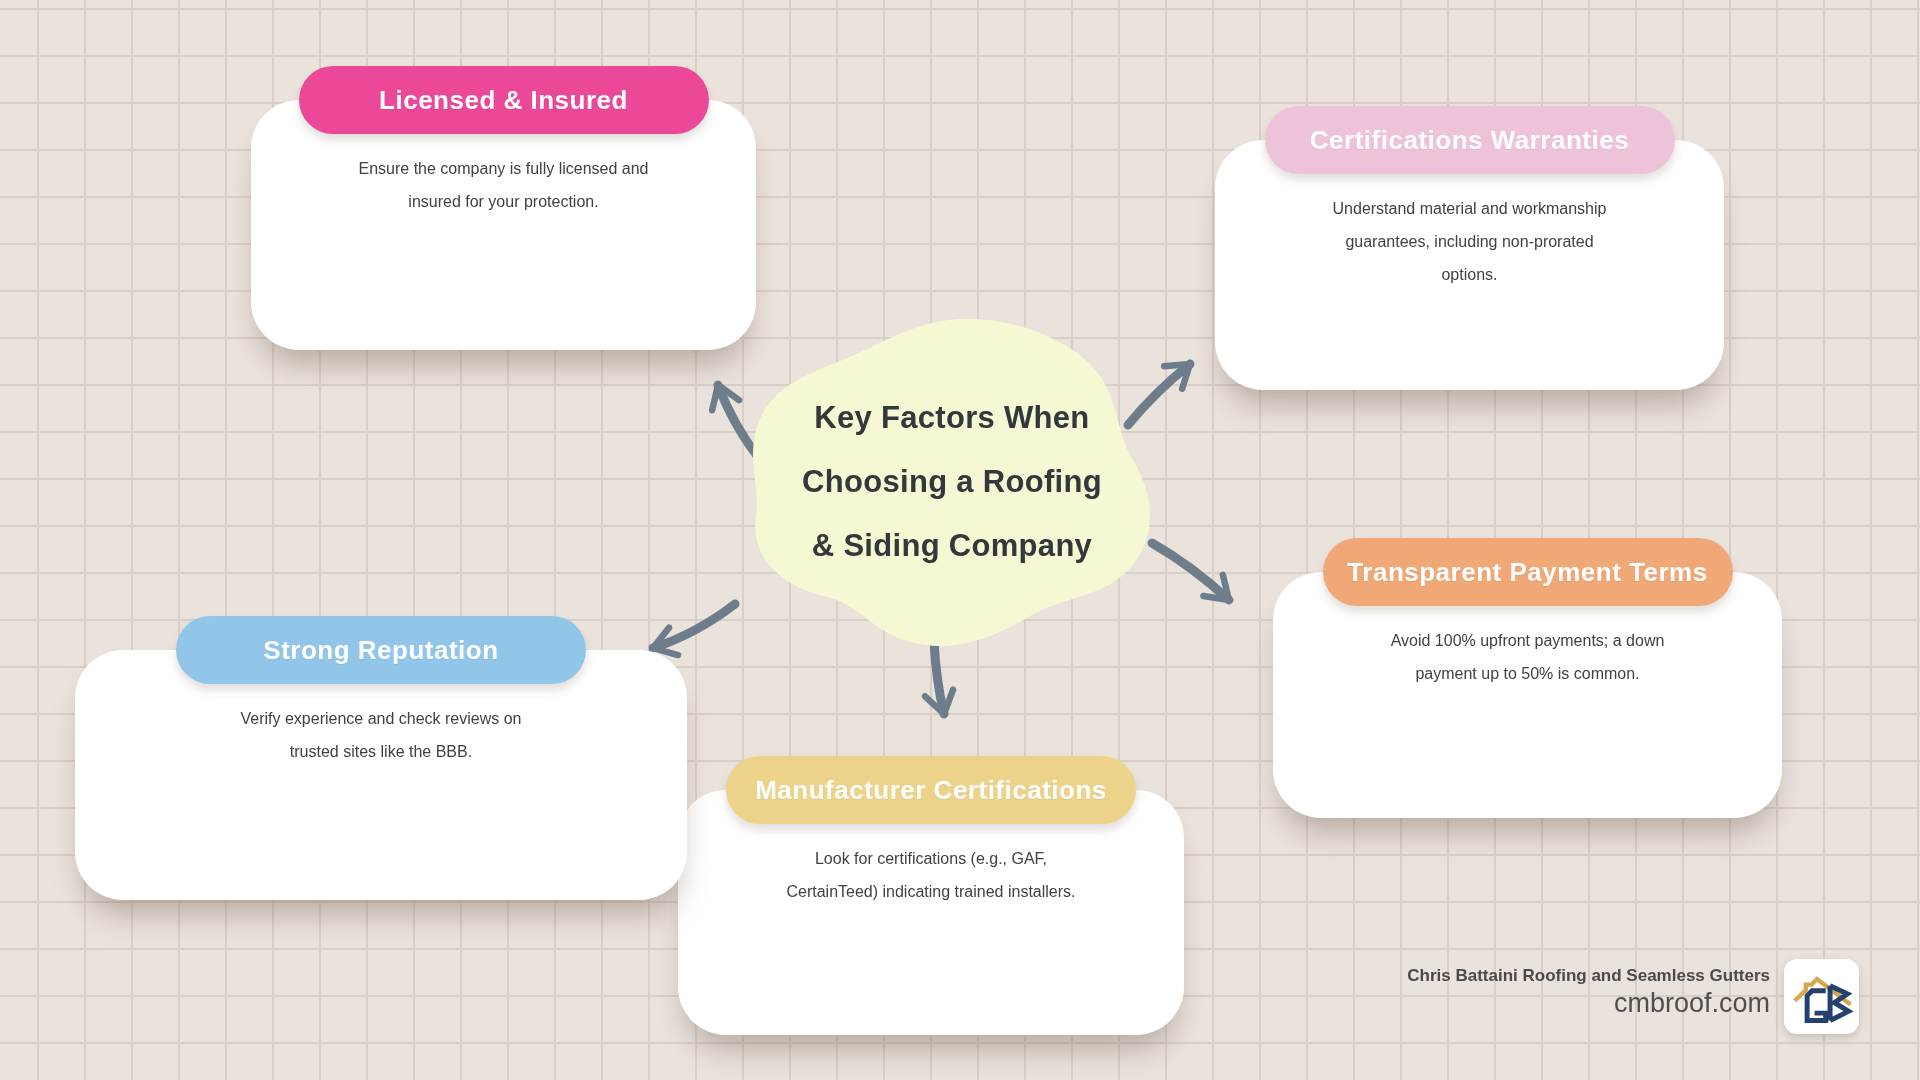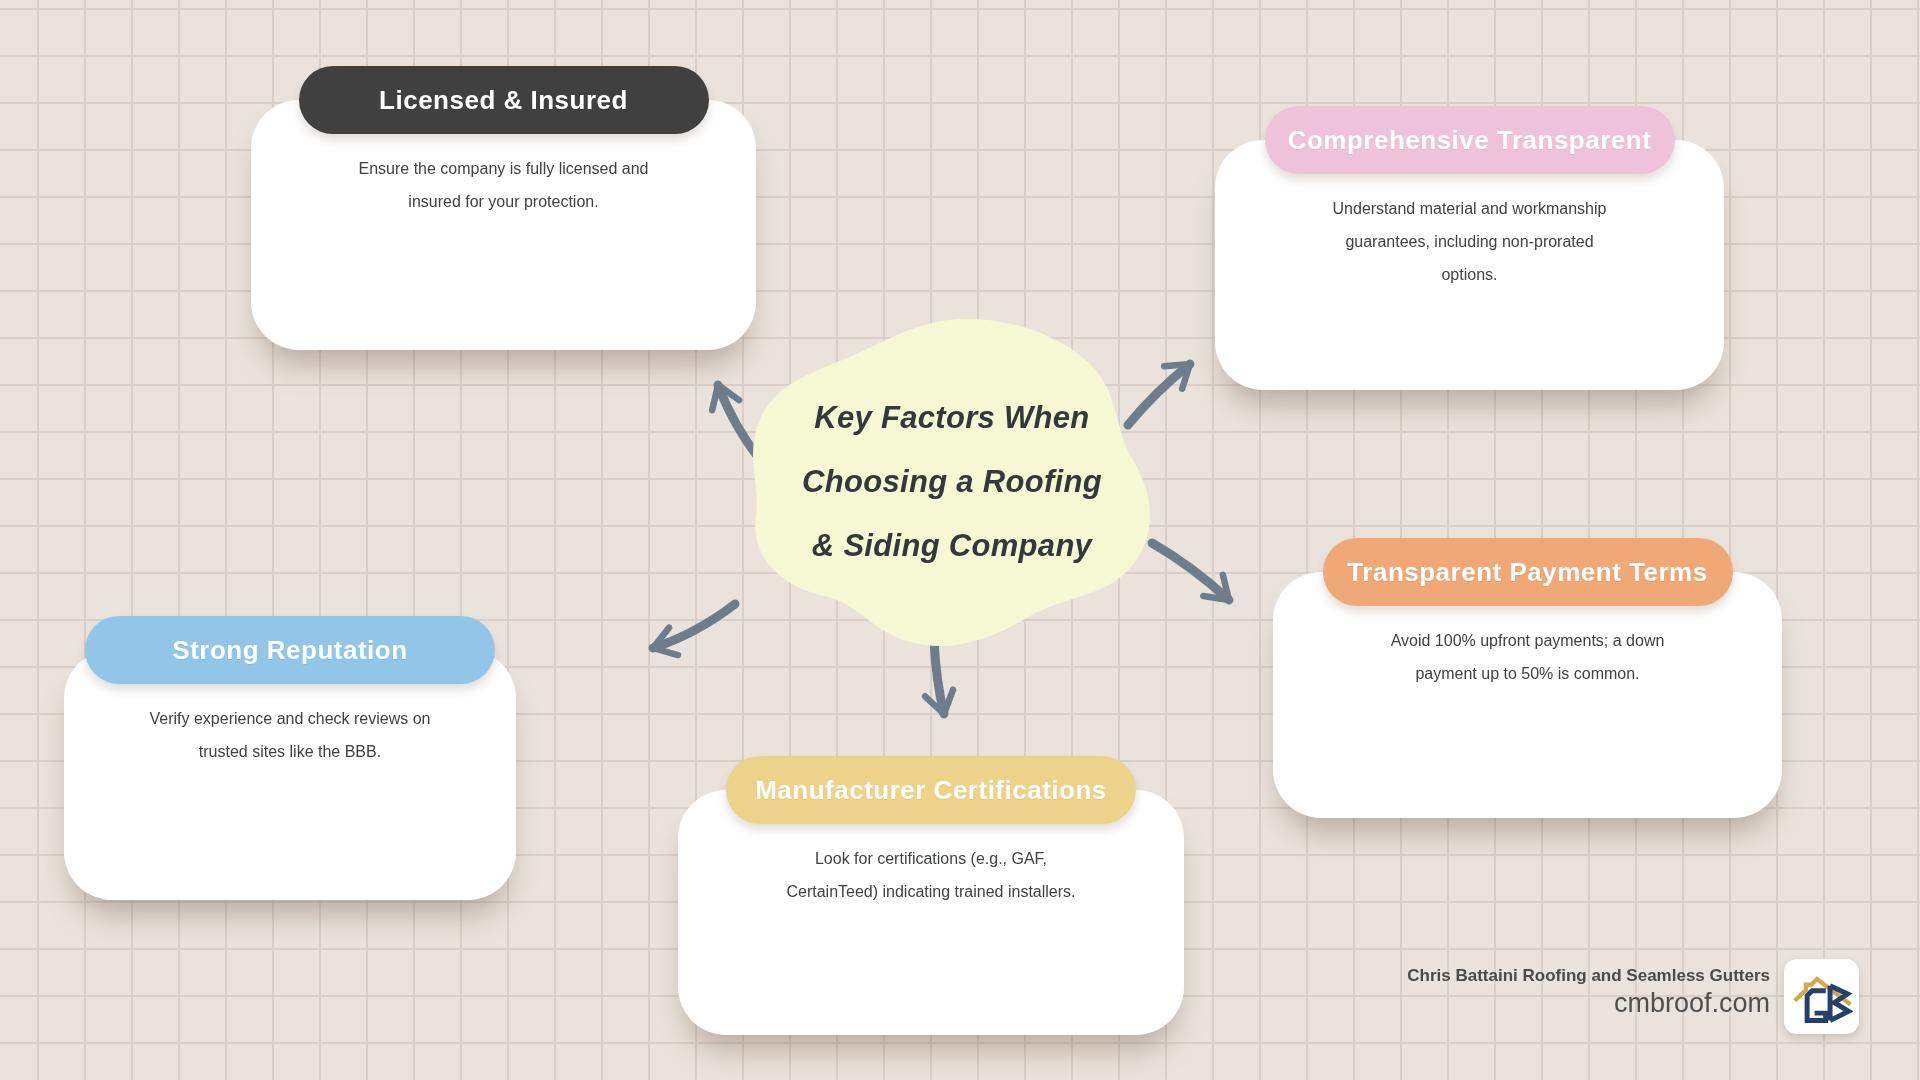--- a/index.html
+++ b/index.html
@@ -56,21 +56,21 @@
     font-size: 16px;
     line-height: 33px;
     white-space: pre-line;
     padding: 0 18px;
   }
 
   #card-licensed       { left: 251px;  top: 100px; width: 505px; height: 250px; }
   #card-warranties     { left: 1215px; top: 140px; width: 509px; height: 250px; }
   #card-payment        { left: 1273px; top: 572px; width: 509px; height: 246px; }
   #card-certifications { left: 678px;  top: 790px; width: 506px; height: 245px; }
-  #card-reputation     { left: 64px;   top: 650px; width: 452px; height: 250px; }
+  #card-reputation     { left: 75px;   top: 650px; width: 612px; height: 250px; }
 
   
   .center-blob {
     position: absolute;
     left: 742px;
     top: 312px;
     width: 420px;
     height: 340px;
   }
   .center-blob svg { position: absolute; left: 0; top: 0; }
@@ -81,21 +81,20 @@
     display: flex;
     align-items: center;
     justify-content: center;
     text-align: center;
     color: #33383c;
     font-size: 31px;
     font-weight: bold;
     line-height: 64px;
     white-space: pre-line;
     letter-spacing: 0.3px;
-    font-style: italic;
   }
 
   
   .arrows {
     position: absolute;
     left: 0; top: 0;
     width: 1920px; height: 1080px;
     pointer-events: none;
   }
 
@@ -161,30 +160,30 @@
         C 18 172, 4 146, 16 112
         C 30 72, 72 60, 110 44
         C 142 30, 166 14, 206 8 Z"></path>
     </svg>
     <div class="center-title">Key Factors When
 Choosing a Roofing
 &amp; Siding Company</div>
   </div>
 
   <div class="card" id="card-licensed">
-    <div class="pill" style="background-color: #404040;">
+    <div class="pill" style="background-color: #ec4899;">
       <span class="pill-label">Licensed &amp; Insured</span>
     </div>
     <div class="card-body">Ensure the company is fully licensed and
 insured for your protection.</div>
   </div>
 
   <div class="card" id="card-warranties">
     <div class="pill" style="background-color: rgb(238, 195, 218);">
-      <span class="pill-label">Comprehensive Transparent</span>
+      <span class="pill-label">Certifications Warranties</span>
     </div>
     <div class="card-body">Understand material and workmanship
 guarantees, including non-prorated
 options.</div>
   </div>
 
   <div class="card" id="card-payment">
     <div class="pill" style="background-color: rgb(240, 168, 119);">
       <span class="pill-label">Transparent Payment Terms</span>
     </div>

